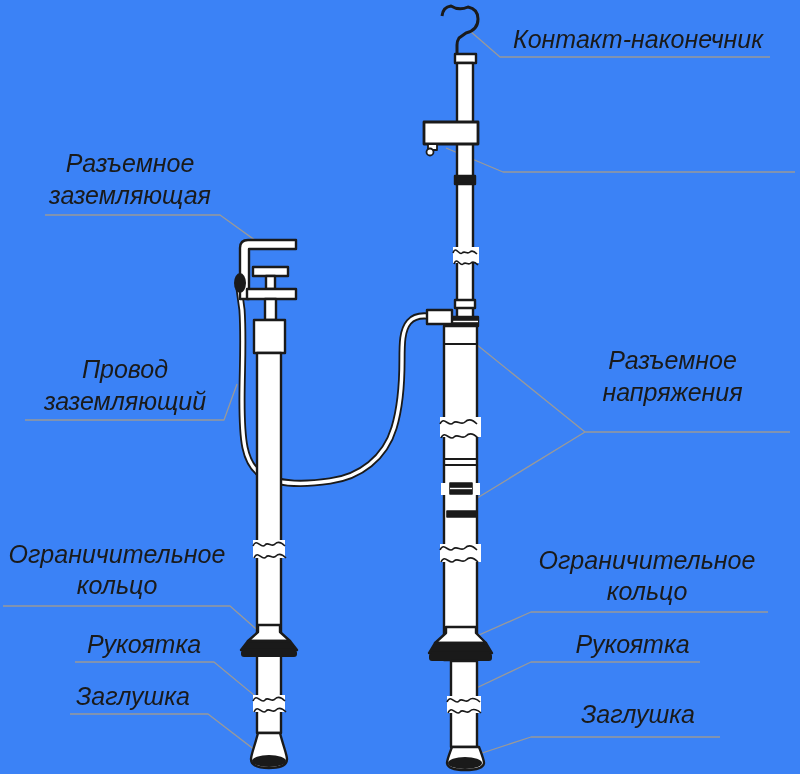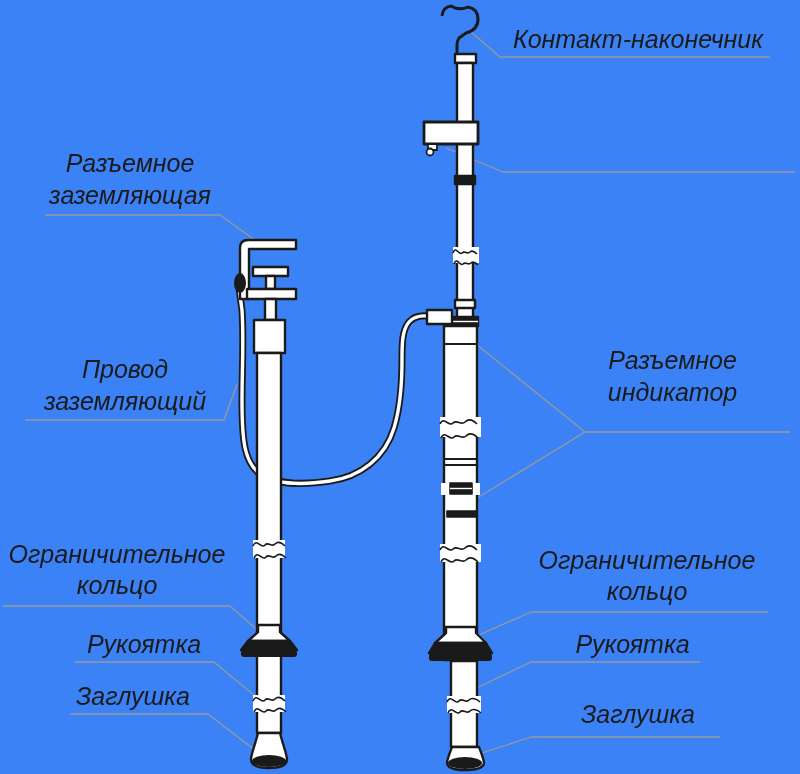--- a/index.html
+++ b/index.html
@@ -160,21 +160,21 @@
     <span>заземляющая</span>
   </div>
 
   <div class="lbl" style="left:22px;top:353px;width:206px;line-height:32px;">
     <span>Провод</span>
     <span>заземляющий</span>
   </div>
 
   <div class="lbl" style="left:580px;top:344px;width:185px;line-height:32px;">
     <span>Разъемное</span>
-    <span>индикатор</span>
+    <span>напряжения</span>
   </div>
 
   <div class="lbl" style="left:8px;top:539px;width:218px;">
     <span>Ограничительное</span>
     <span>кольцо</span>
   </div>
 
   <div class="lbl" style="left:78px;top:629px;width:132px;">
     <span>Рукоятка</span>
   </div>

